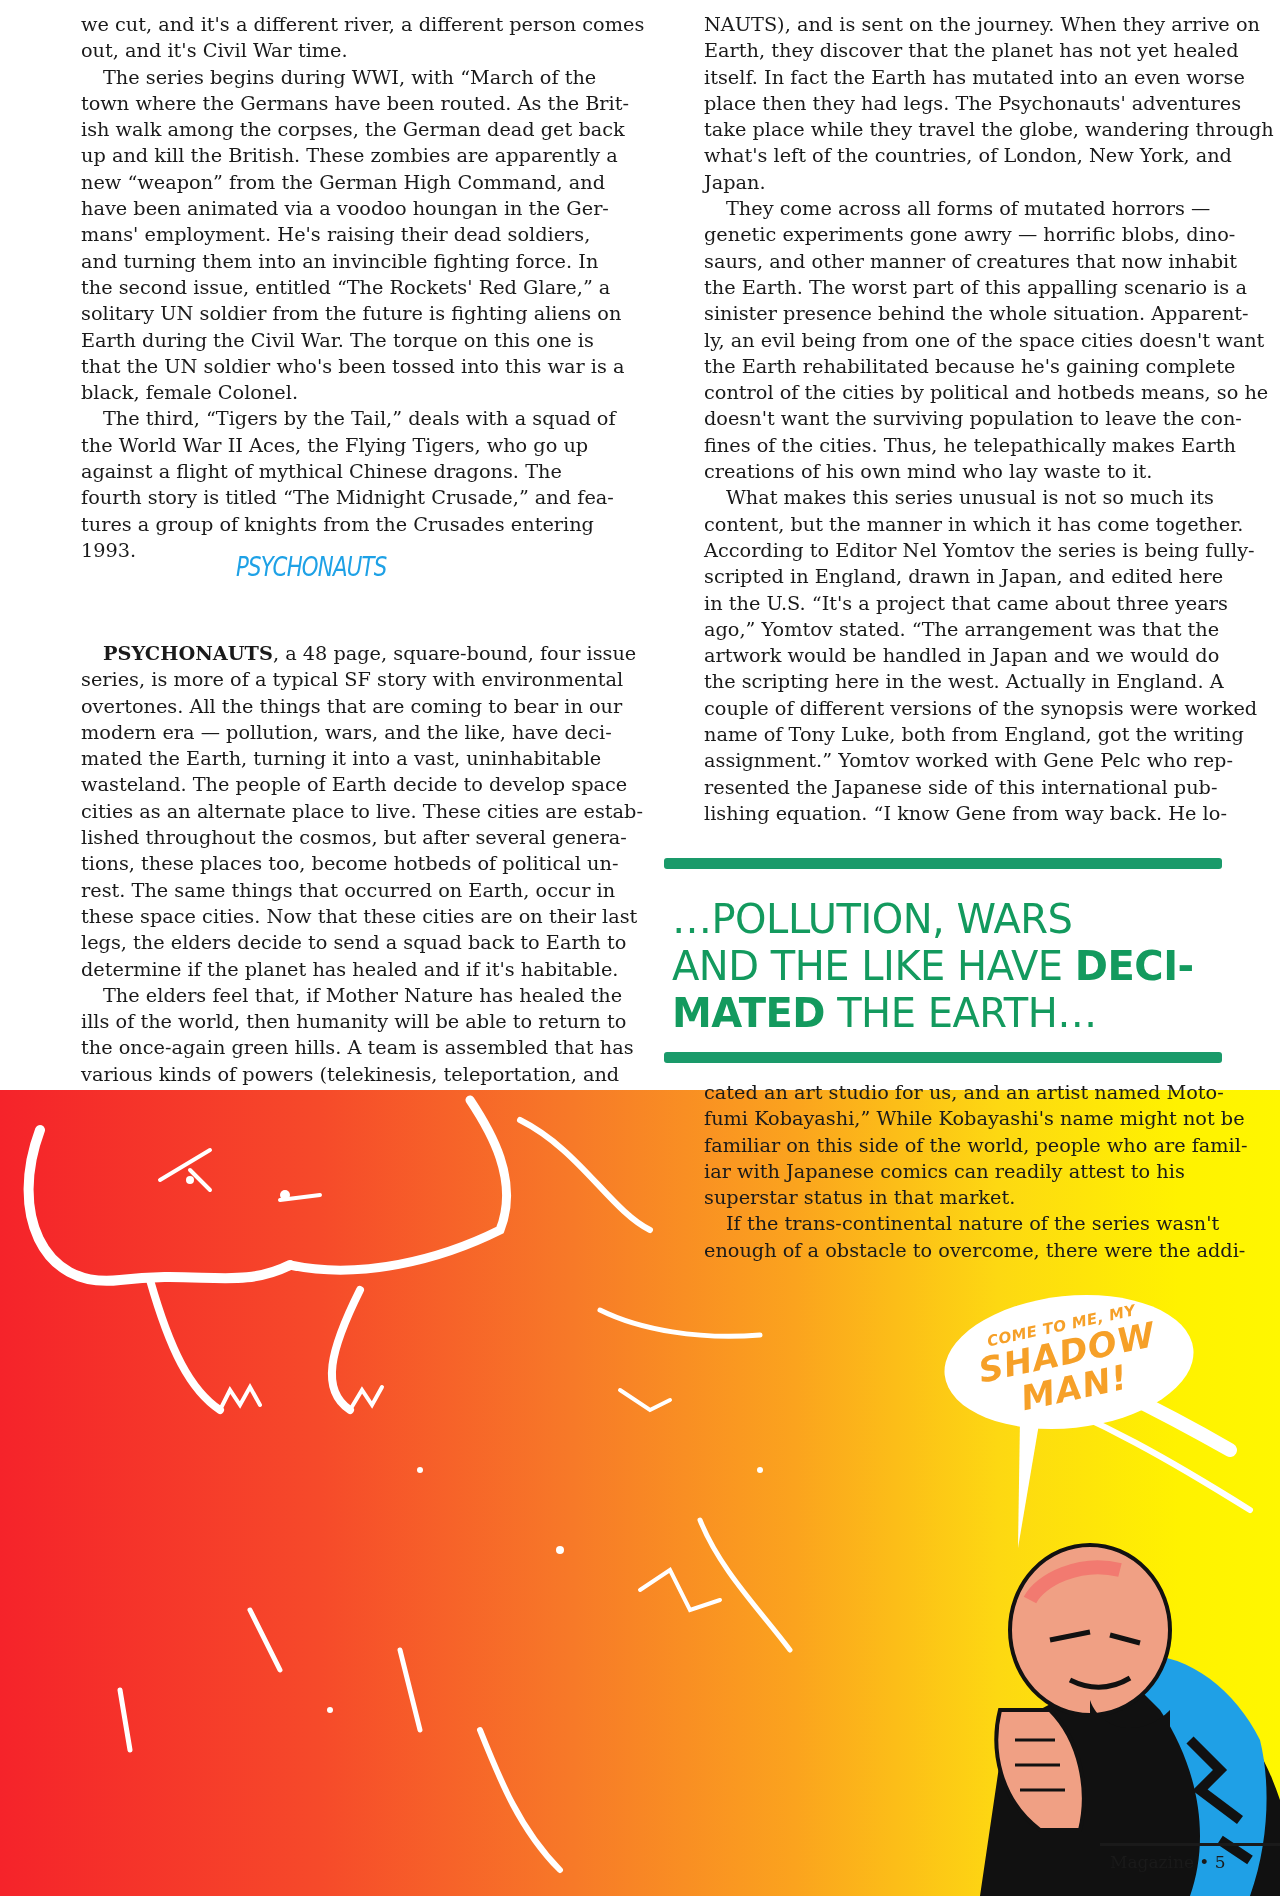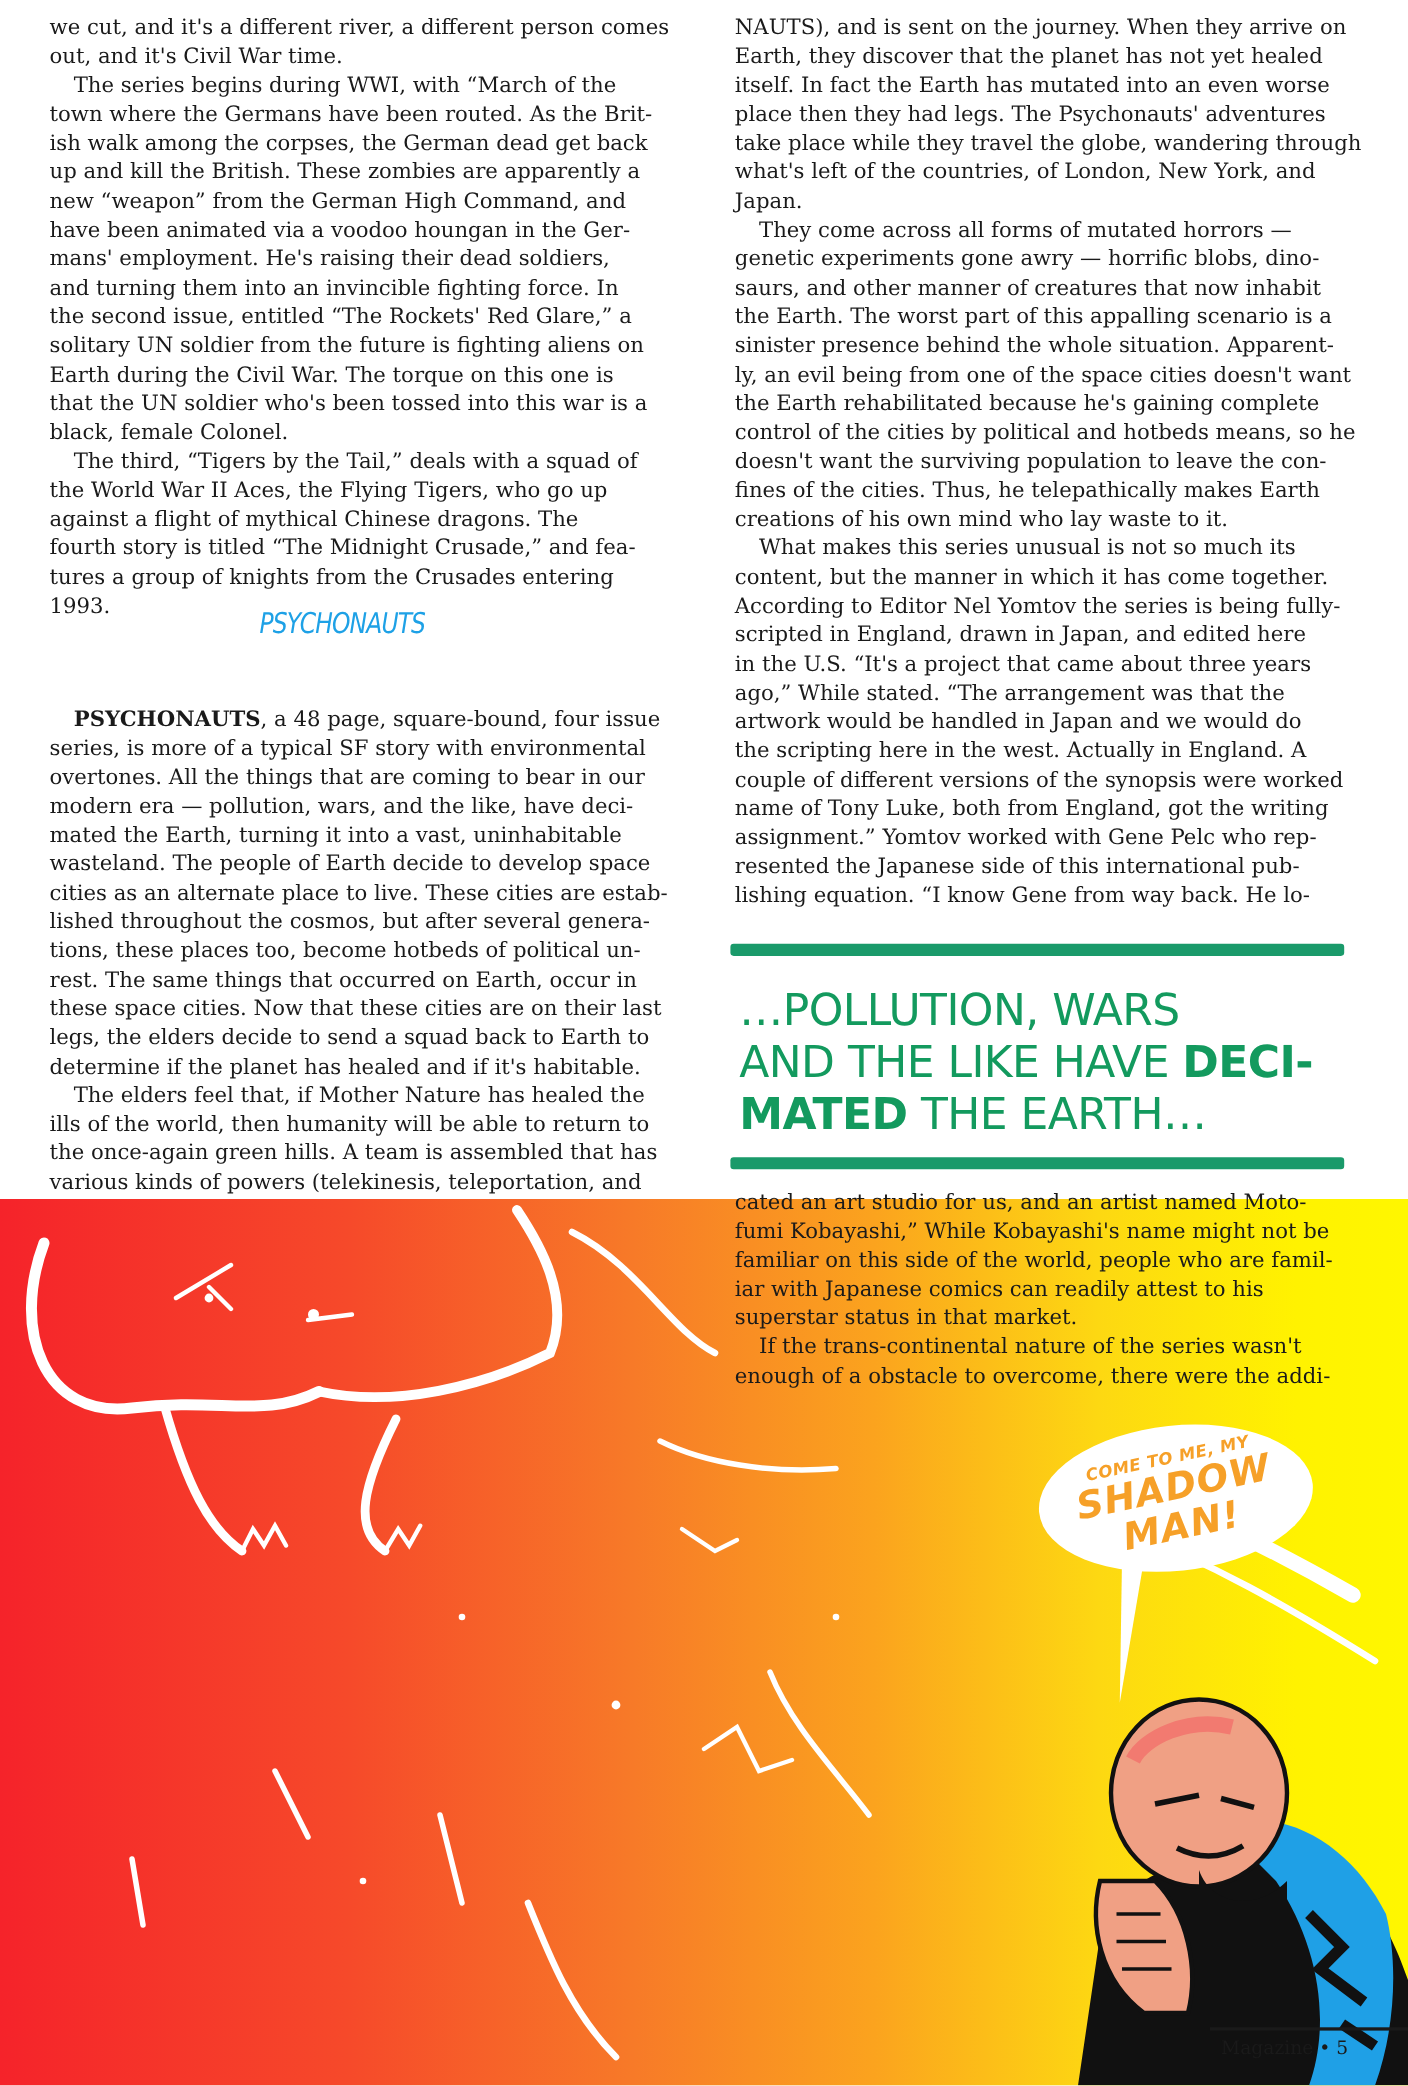--- a/index.html
+++ b/index.html
@@ -9,21 +9,21 @@
     font-family:"DejaVu Serif", "Liberation Serif", serif;
     color:#1a1a1a;
   }
   .art {
     position:absolute; left:0; top:1090px; width:1280px; height:806px;
     background:linear-gradient(90deg, #f5232a 0%, #f64a2a 25%, #f77a28 45%, #fba31e 62%, #fdd812 78%, #fff200 92%, #fff700 100%);
     overflow:hidden;
   }
   .art svg { position:absolute; left:0; top:0; }
   .col {
-    position:absolute; font-size:19.3px; line-height:26.3px; text-align:left;
+    position:absolute; font-size:19.3px; line-height:26.3px; text-align:left;margin-left:36px;
   }
   .col p { margin:0; }
   .col p.ind { text-indent:22px; }
   .col .line { display:block; white-space:nowrap; }
   .left-col { left:45px; top:12px; width:585px; }
   .right-col { left:668px; top:12px; width:560px; }
   .right-col-bottom { left:668px; top:1080px; width:560px; z-index:5; }
   .section-head {
     position:absolute; left:236px; top:552px; width:200px;
     font-family:"DejaVu Sans", sans-serif; font-style:italic;
@@ -173,21 +173,21 @@
     <span class="line" style="text-indent:0">doesn't want the surviving population to leave the con-</span>
     <span class="line" style="text-indent:0">fines of the cities. Thus, he telepathically makes Earth</span>
     <span class="line" style="text-indent:0">creations of his own mind who lay waste to it.</span>
   </p>
   <p class="ind">
     <span class="line">What makes this series unusual is not so much its</span>
     <span class="line" style="text-indent:0">content, but the manner in which it has come together.</span>
     <span class="line" style="text-indent:0">According to Editor Nel Yomtov the series is being fully-</span>
     <span class="line" style="text-indent:0">scripted in England, drawn in Japan, and edited here</span>
     <span class="line" style="text-indent:0">in the U.S. “It's a project that came about three years</span>
-    <span class="line" style="text-indent:0">ago,” While stated. “The arrangement was that the</span>
+    <span class="line" style="text-indent:0">ago,” Yomtov stated. “The arrangement was that the</span>
     <span class="line" style="text-indent:0">artwork would be handled in Japan and we would do</span>
     <span class="line" style="text-indent:0">the scripting here in the west. Actually in England. A</span>
     <span class="line" style="text-indent:0">couple of different versions of the synopsis were worked</span>
     <span class="line" style="text-indent:0">name of Tony Luke, both from England, got the writing</span>
     <span class="line" style="text-indent:0">assignment.” Yomtov worked with Gene Pelc who rep-</span>
     <span class="line" style="text-indent:0">resented the Japanese side of this international pub-</span>
     <span class="line" style="text-indent:0">lishing equation. “I know Gene from way back. He lo-</span>
   </p>
 </div>
 

